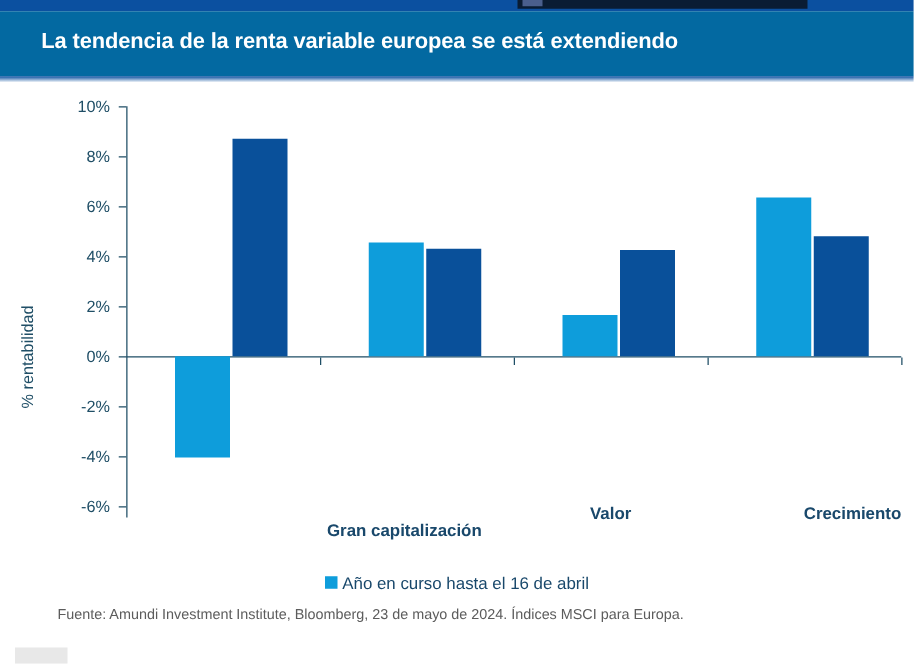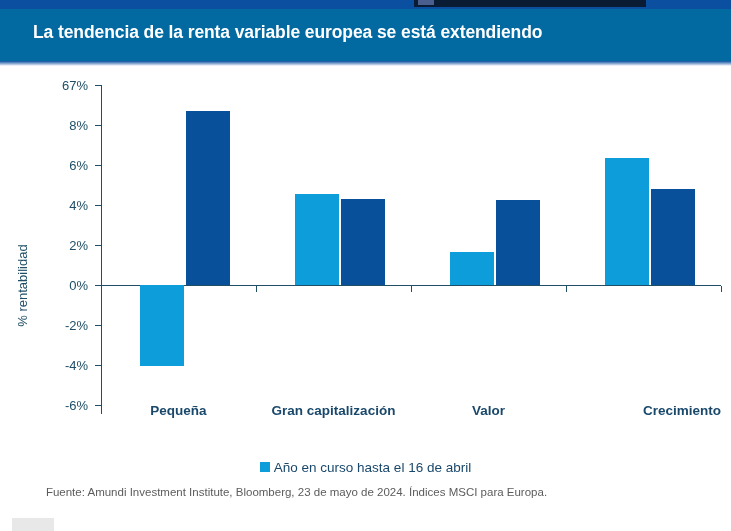--- a/index.html
+++ b/index.html
@@ -193,43 +193,42 @@
 <div class="title-band">
   <div class="title-text">La tendencia de la renta variable europea se está extendiendo</div>
 </div>
 <div class="band-fade"></div>
 
 <div class="chart-area">
 
   <div class="axis-label">% rentabilidad</div>
 
   <div class="ytick-wrap" id="ytick-wrap">
-      <div class="ytick" style="top: 19px;">67%</div>
+      <div class="ytick" style="top: 19px;">10%</div>
       <div class="ytick" style="top: 59px;">8%</div>
       <div class="ytick" style="top: 99px;">6%</div>
       <div class="ytick" style="top: 139px;">4%</div>
       <div class="ytick" style="top: 179px;">2%</div>
       <div class="ytick" style="top: 219px;">0%</div>
       <div class="ytick" style="top: 259px;">-2%</div>
       <div class="ytick" style="top: 299px;">-4%</div>
       <div class="ytick" style="top: 339px;">-6%</div>
     </div>
 
   <div class="yaxis-line"></div>
   <div class="xaxis-line"></div>
 
   <div class="plot" id="plot">
       <div class="bar" style="left: 38.5px; top: 219px; height: 81px; background: rgb(14, 157, 219);"></div>
       <div class="bar" style="left: 84.5px; top: 45px; height: 174px; background: rgb(9, 80, 154);"></div>
       <div class="catlabel" style="left: 0px; width: 155px;">
-        <div>Pequeña</div>
       </div>
       <div class="bar" style="left: 193.5px; top: 128px; height: 91px; background: rgb(14, 157, 219);"></div>
       <div class="bar" style="left: 239.5px; top: 133px; height: 86px; background: rgb(9, 80, 154);"></div>
-      <div class="catlabel" style="left: 155px; width: 155px;">
+      <div class="catlabel" style="left: 145px; width: 155px; margin-top: 14px;">
         <div>Gran capitalización</div>
       </div>
       <div class="bar" style="left: 348.5px; top: 186px; height: 33px; background: rgb(14, 157, 219);"></div>
       <div class="bar" style="left: 394.5px; top: 134px; height: 85px; background: rgb(9, 80, 154);"></div>
       <div class="catlabel" style="left: 310px; width: 155px;">
         <div>Valor</div>
       </div>
       <div class="bar" style="left: 503.5px; top: 92px; height: 127px; background: rgb(14, 157, 219);"></div>
       <div class="bar" style="left: 549.5px; top: 123px; height: 96px; background: rgb(9, 80, 154);"></div>
       <div class="catlabel" style="left: 465px; width: 155px; text-align: right;">

